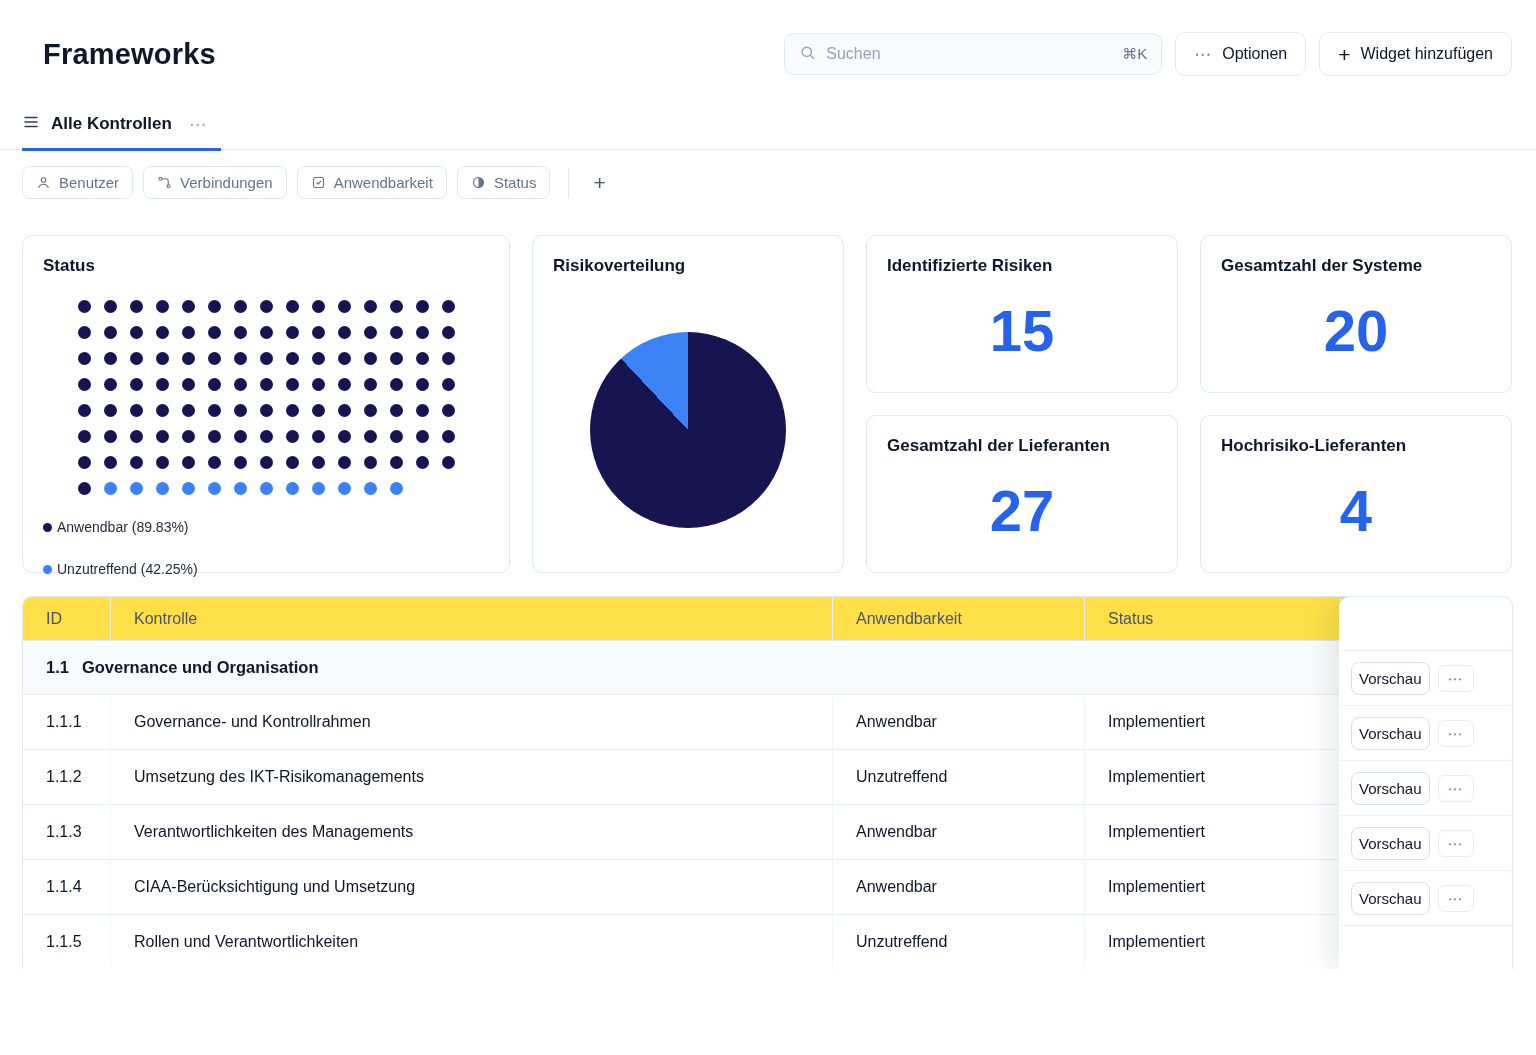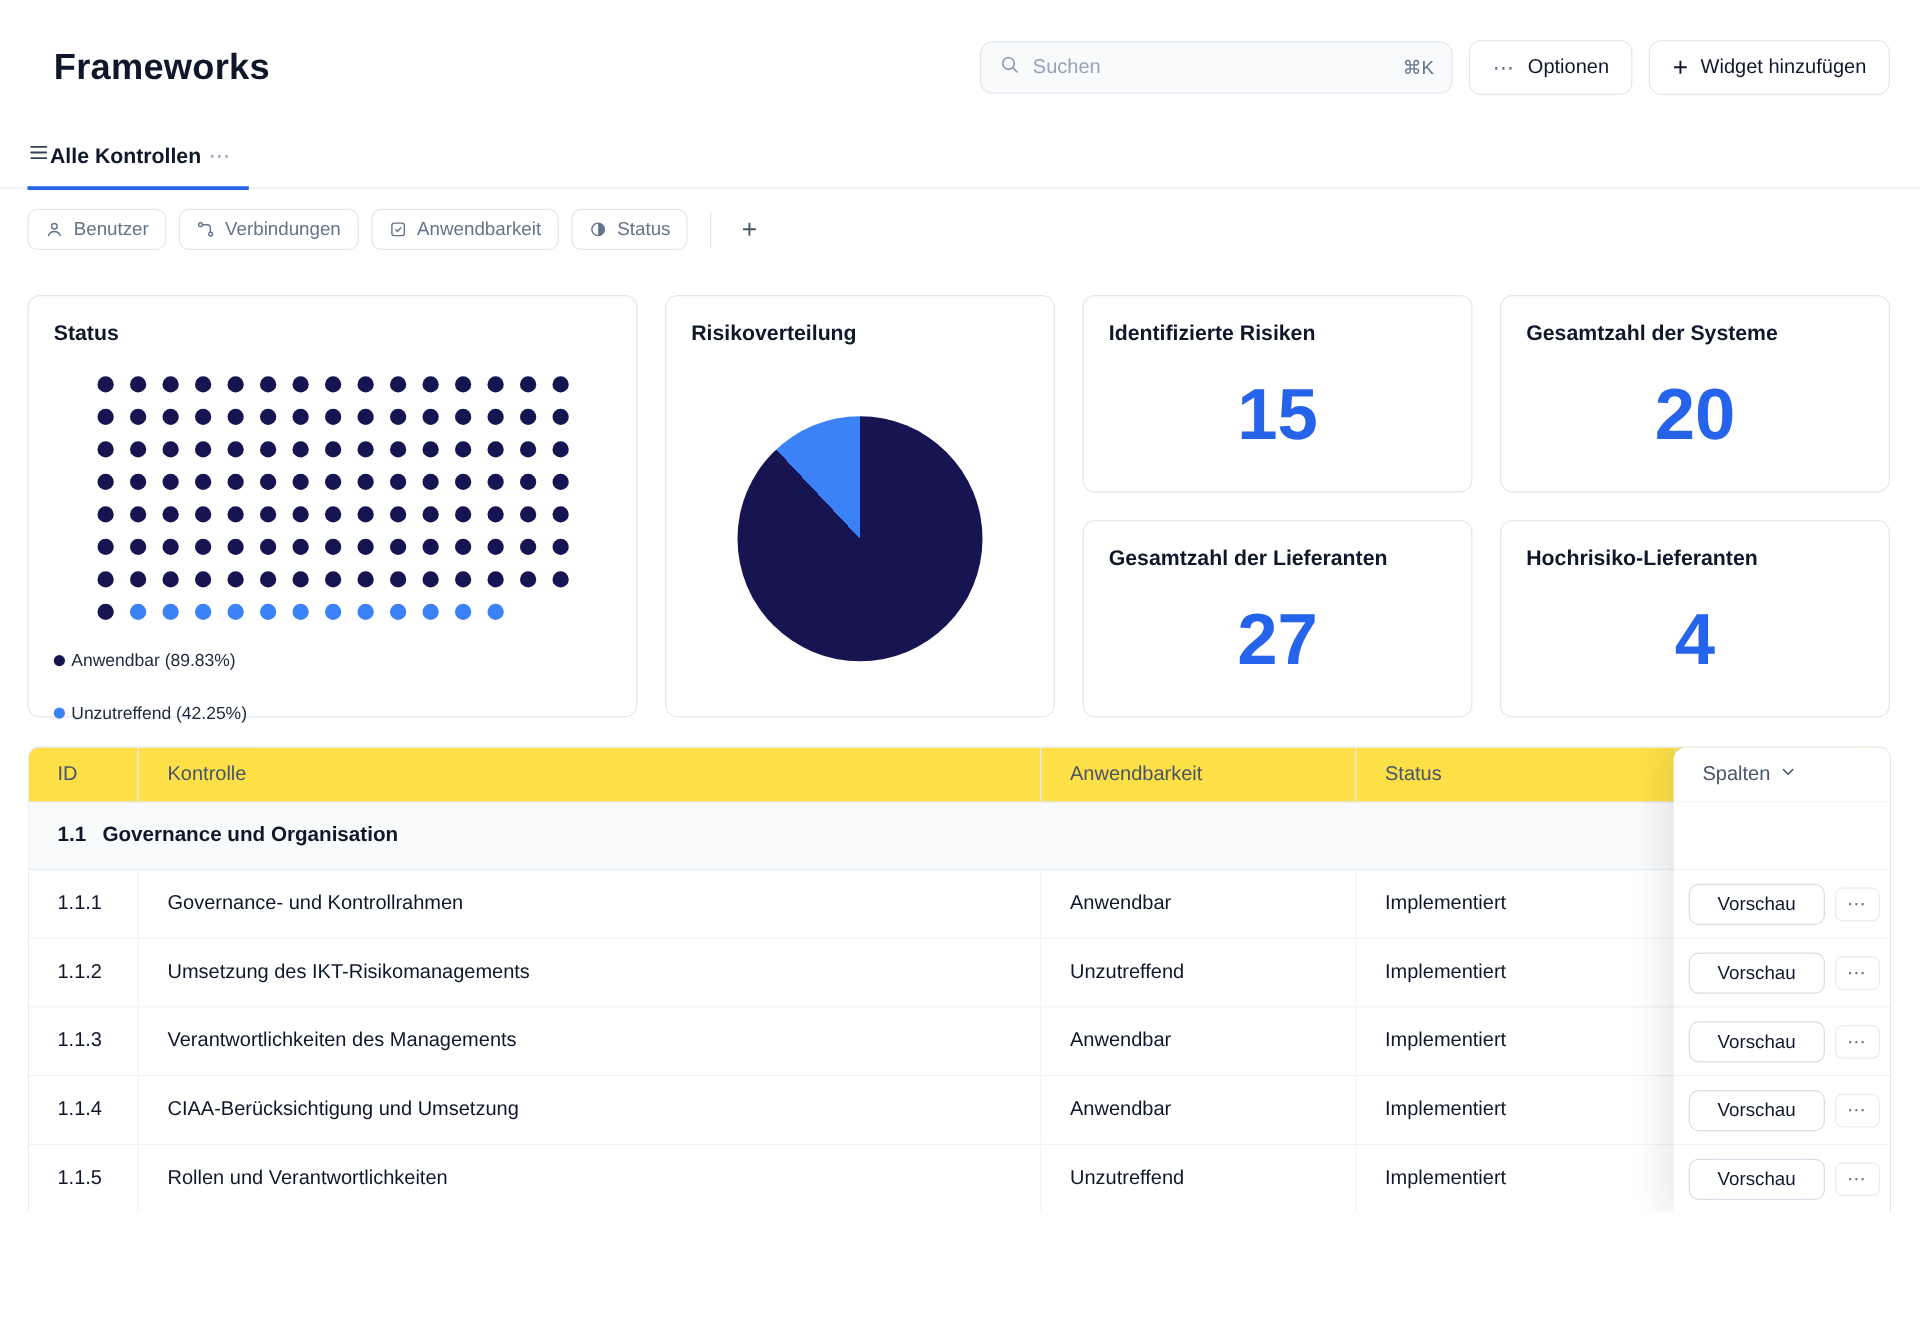--- a/index.html
+++ b/index.html
@@ -22,21 +22,21 @@
   .btn-icon.more { color: #64748b; font-size: 17px; letter-spacing: 1px; }
   .btn-icon.plus { font-size: 21px; font-weight: 400; color: #0f172a; line-height: 1; }
 
   
   .chip-row { margin: 41px 0 0 22px; }
   .chip { display: inline-flex; align-items: center; padding: 9px 16px; background: #dbe7f8; color: #64748b;
     border-radius: 8px; font-size: 16px; cursor: pointer; }
 
   
   .tabs-row { margin-top: 37px; border-bottom: 1px solid #e8edf3; padding-left: 22px; }
-  .tab { display: inline-flex; align-items: center; padding: 0 14px 13px 0; cursor: pointer; position: relative; }
+  .tab { display: inline-flex; align-items: center; gap: 11px; padding: 0 14px 13px 0; cursor: pointer; position: relative; }
   .tab.active { border-bottom: 3px solid #2563eb; margin-bottom: -2px; }
   .tab-icon svg { width: 18px; height: 18px; stroke: #334155; fill: none; stroke-width: 2; stroke-linecap: round; }
   .tab-label { font-size: 17px; font-weight: 600; color: #0f172a; }
   .tab-more { color: #94a3b8; font-size: 17px; letter-spacing: 1px; margin-left: 6px; }
 
   
   .filters-row { display: flex; align-items: center; gap: 10px; margin: 16px 0 0 22px; }
   .filter-btn { display: flex; align-items: center; gap: 8px; height: 33px; padding: 0 13px; background: #fff;
     border: 1px solid #e2e8f0; border-radius: 8px; color: #64748b; font: 15px "Liberation Sans", sans-serif; cursor: pointer; }
   .f-icon svg { width: 15px; height: 15px; stroke: #64748b; fill: none; stroke-width: 1.8; stroke-linecap: round; stroke-linejoin: round; display: block; }
@@ -73,21 +73,21 @@
 
   
   .actions-panel { position: absolute; top: 0; right: 0; width: 173px; height: 100%; background: #fff;
     border-top-left-radius: 10px; box-shadow: -12px 0 24px rgba(15, 23, 42, 0.08); }
   .panel-header { display: flex; align-items: center; gap: 7px; width: 100%; height: 44px; padding-left: 23px;
     background: #fff; border: none; border-bottom: 1px solid #eef1f5; font: 500 16px "Liberation Sans", sans-serif;
     color: #475569; cursor: pointer; border-top-left-radius: 10px; }
   .panel-header svg { width: 15px; height: 15px; stroke: #475569; fill: none; stroke-width: 2; stroke-linecap: round; stroke-linejoin: round; }
   .panel-spacer { height: 54px; border-bottom: 1px solid #eef1f5; }
   .action-row { display: flex; align-items: center; gap: 8px; height: 55px; padding-left: 12px; border-bottom: 1px solid #eef1f5; }
-  .preview-btn { padding: 7px 22px; background: #fff; border: 1px solid #d8dee8; border-radius: 8px;
+  .preview-btn { padding: 7px 7px; background: #fff; border: 1px solid #d8dee8; border-radius: 8px;
     font: 500 15px "Liberation Sans", sans-serif; color: #0f172a; cursor: pointer; }
   .more-btn { width: 36px; height: 27px; display: flex; align-items: center; justify-content: center; background: #fff;
     border: 1px solid #e8edf3; border-radius: 6px; color: #64748b; font-size: 15px; letter-spacing: 1px; cursor: pointer; line-height: 1; }
 </style>
 </head>
 <body>
 
 <div class="page">
 
   <header class="topbar">
@@ -374,28 +374,20 @@
         </div>
         <div class="trow">
           <div class="tcell id">1.1.5</div>
           <div class="tcell kontrolle">Rollen und Verantwortlichkeiten</div>
           <div class="tcell anwendbarkeit">Unzutreffend</div>
           <div class="tcell status">Implementiert</div>
         </div>
       </div>
 
     <aside class="actions-panel">
-      <button class="panel-header">
-        <span>Spalten</span>
-        <span>
-          <svg viewBox="0 0 24 24">
-              <path d="M6 9l6 6 6-6"></path>
-            </svg>
-        </span>
-      </button>
       <div class="panel-spacer"></div>
       <div>
           <div class="action-row">
             <button class="preview-btn">Vorschau</button>
             <button class="more-btn">⋯</button>
           </div>
           <div class="action-row">
             <button class="preview-btn">Vorschau</button>
             <button class="more-btn">⋯</button>
           </div>

